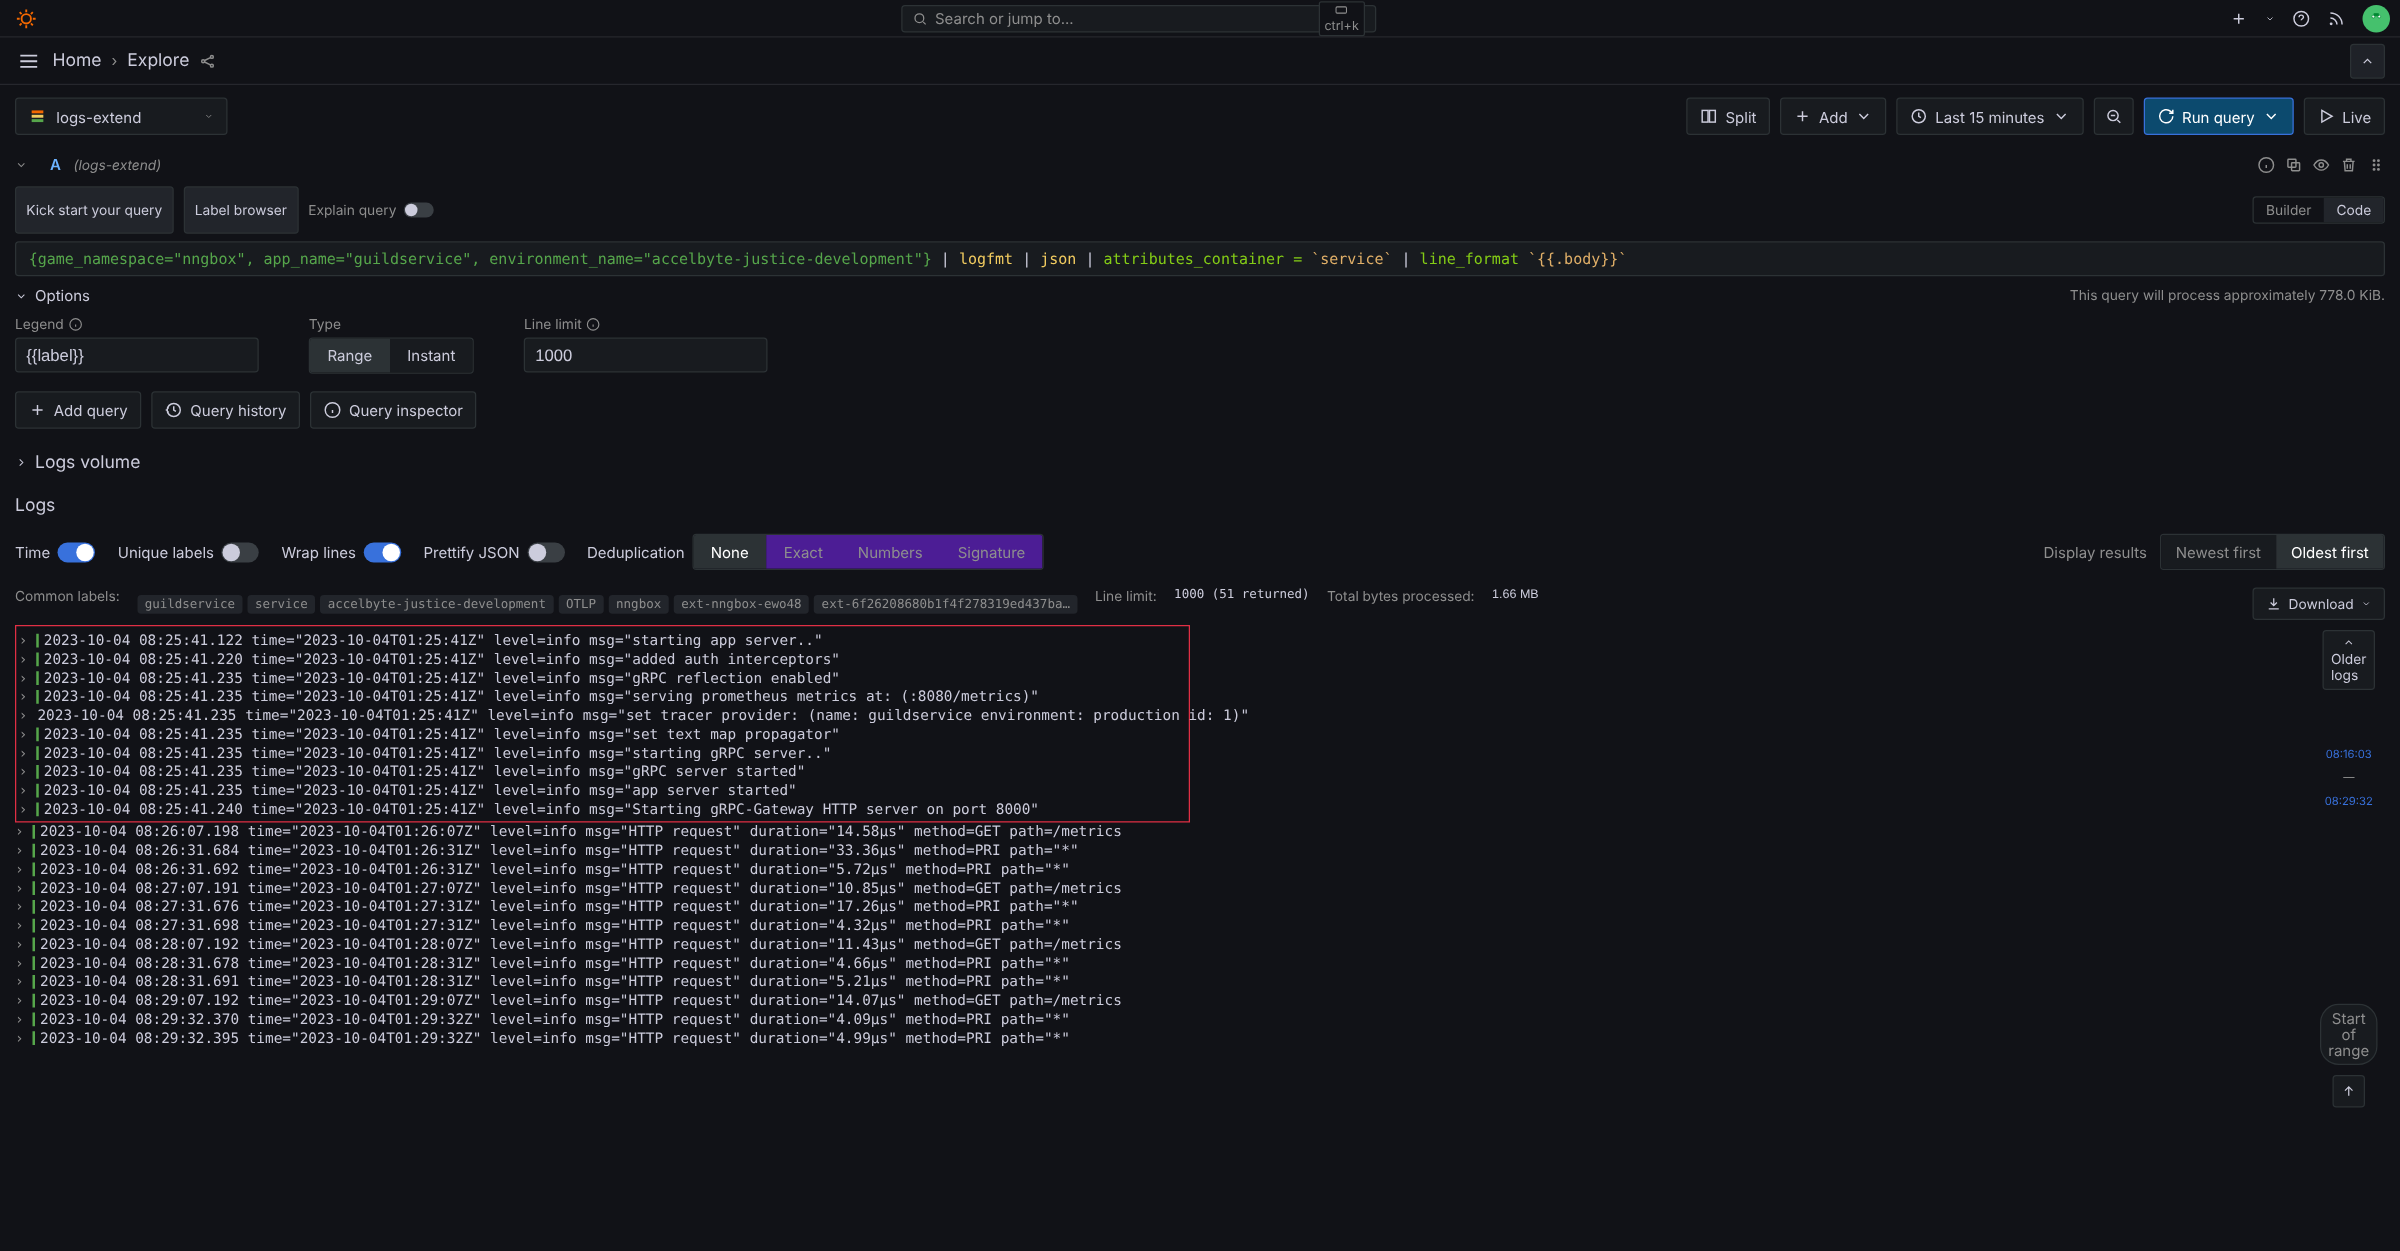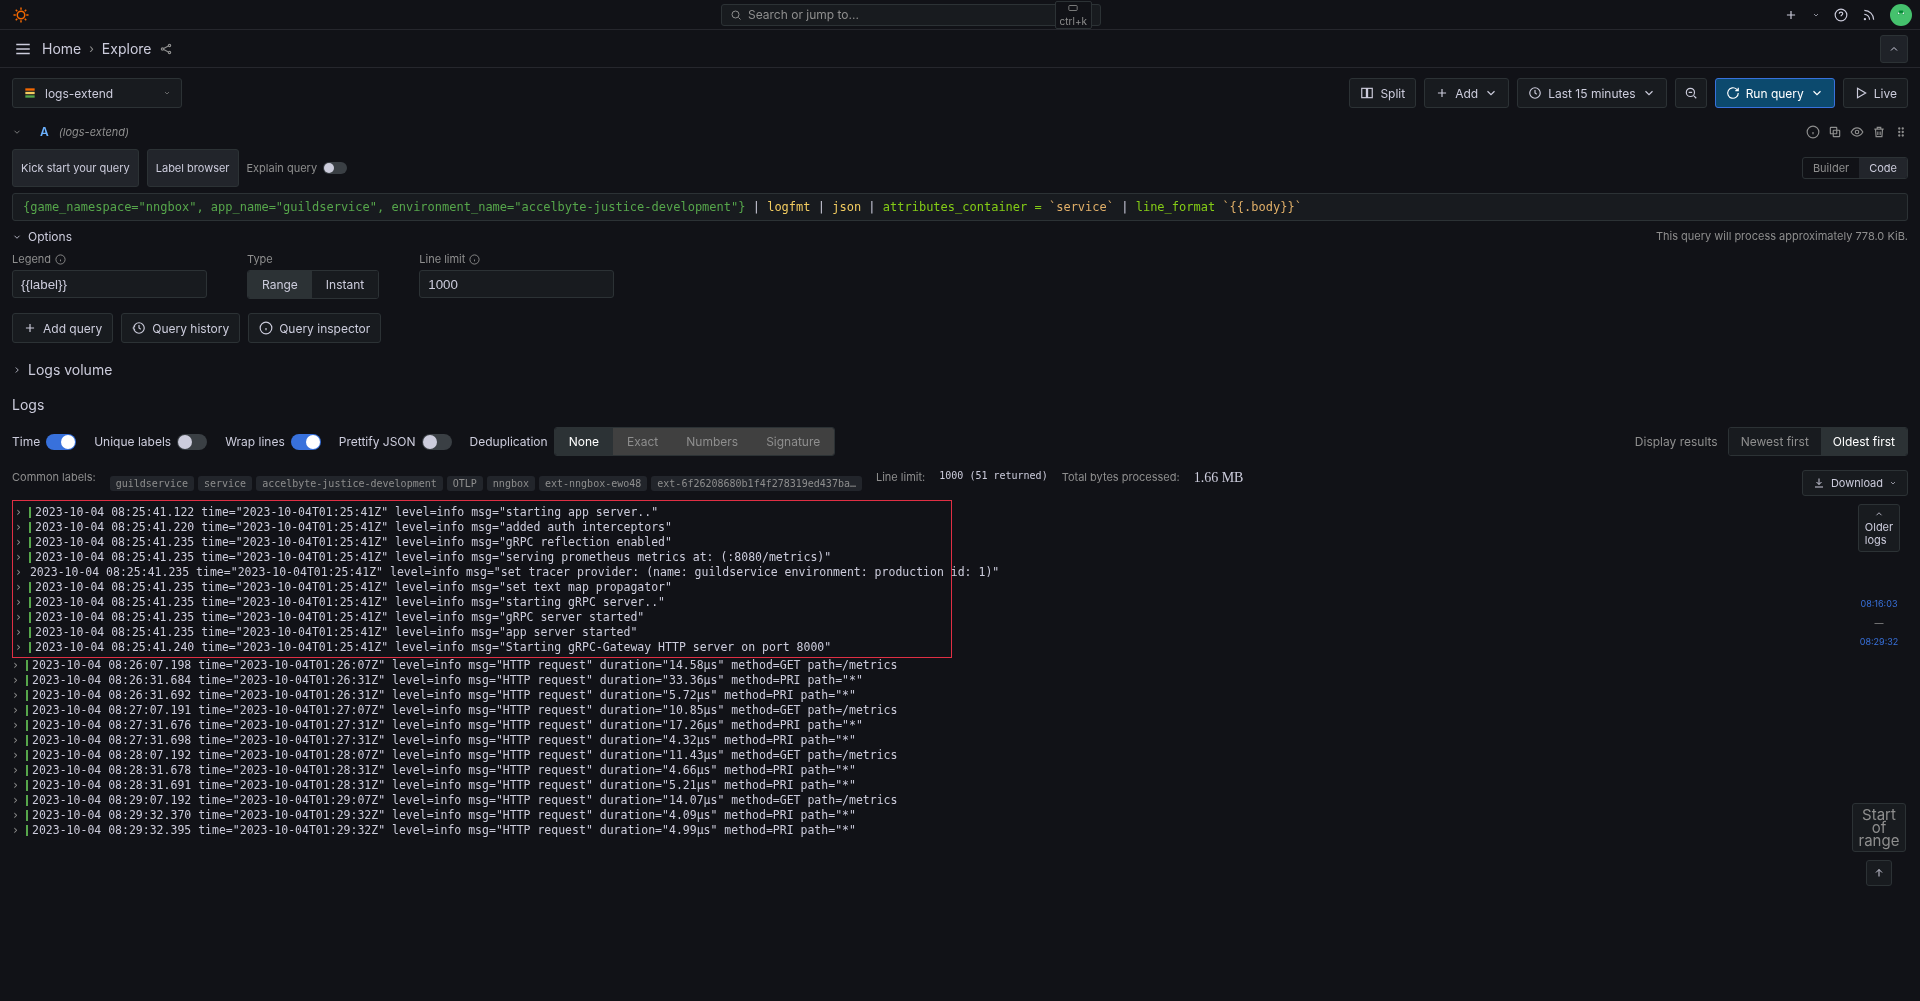--- a/index.html
+++ b/index.html
@@ -69,42 +69,42 @@
 .opts-info { margin-left:auto; font-size:11px; color:#8e8e8e;}
 .opts-row{display:flex;align-items:flex-start;}
 
 .action-row { display:flex; gap:8px; margin-top:14px;}
 
 .panel-title { font-size:14px; margin-top:18px; display:flex; align-items:center; gap:6px; cursor:pointer;}
 
 .logs-toolbar { display:flex; align-items:center; gap:18px; margin-top:10px; padding:4px 0;}
 .lt-item { display:flex; align-items:center; gap:6px; font-size:12px;}
 .dedup-opts { display:flex; border:1px solid #2c3235; border-radius:3px; overflow:hidden;}
-.dedup-opts .d { padding:6px 14px; background:#404040; cursor:pointer; font-size:12px; color:#8e8e8e;}
+.dedup-opts .d { padding:6px 14px; background:#4c1d95; cursor:pointer; font-size:12px; color:#8e8e8e;}
 .dedup-opts .d.active { background:#2c3235; color:#fff;}
 .disp-sort { margin-left:auto; display:flex; align-items:center; gap:10px;}
 .sort-opts { display:flex; border:1px solid #2c3235; border-radius:3px; overflow:hidden;}
 .sort-opts .so { padding:6px 12px; background:#181b1f; cursor:pointer; font-size:12px; color:#8e8e8e;}
 .sort-opts .so.active { background:#2c3235; color:#fff;}
 
 .meta-row { display:flex; gap:14px; margin-top:10px; font-size:11px; flex-wrap:wrap;}
 .label-chip { background:#22252b; border-radius:3px; padding:2px 6px; font-family:Menlo,monospace; font-size:10px; color:#8e8e8e;}
 .meta-right{margin-left:auto;display:flex;align-items:center;gap:6px;}
 .dl-btn { height:26px; background:#181b1f; border:1px solid #2c3235; border-radius:3px; padding:0 10px; display:flex; align-items:center; gap:6px; cursor:pointer;}
 
 .log-area { display:flex; margin-top:4px; }
 .log-lines { flex:1; }
 .redbox { border:1px solid #e02f44; padding:4px 2px 2px 2px; margin-right:0; width:940px;}
 .log-line { font-family:Menlo,Consolas,monospace; font-size:11.5px; white-space:pre; display:flex; align-items:center; gap:4px; line-height:15px;}
 .chev { color:#8e8e8e; width:10px; display:inline-block;}
 .lvl-bar { width:2px; height:11px; background:#56a64b; display:inline-block;}
 .right-rail { width:58px; margin-left:auto; display:flex; flex-direction:column; align-items:center; gap:8px; padding-top:4px;}
 .older-box { border:1px solid #2c3235; border-radius:3px; padding:4px 6px; font-size:11px; cursor:pointer; background:#181b1f; line-height:13px;}
 .ts-mini { font-size:9px; color:#3871dc;}
-.start-box { border:1px solid #2c3235; border-radius:3px; padding:4px 6px; text-align:center; font-size:15px; background:#181b1f; margin-top:auto; line-height:13px; color:#8e8e8e;}
+.start-box { border:1px solid #2c3235; border-radius:15px; padding:4px 6px; text-align:center; font-size:12px; background:#181b1f; margin-top:auto; line-height:13px; color:#8e8e8e;}
 .scroll-top { width:26px; height:26px; border:1px solid #2c3235; border-radius:3px; background:#181b1f; display:flex; align-items:center; justify-content:center; cursor:pointer;}
 
 .flex{display:flex;align-items:center;}
 .gap4{gap:4px;}
 .ml-auto{margin-left:auto;}
 svg{display:block;}
 .txt-muted{color:#8e8e8e;}
 </style>
 </head>
 <body>
@@ -410,21 +410,21 @@
         <span class="label-chip">service</span>
         <span class="label-chip">accelbyte-justice-development</span>
         <span class="label-chip">OTLP</span>
         <span class="label-chip">nngbox</span>
         <span class="label-chip">ext-nngbox-ewo48</span>
         <span class="label-chip">ext-6f26208680b1f4f278319ed437ba…</span>
       </span>
   <span class="txt-muted">Line limit:</span>
   <span style="font-family:Menlo,monospace;font-size:10px;">1000 (51 returned)</span>
   <span class="txt-muted">Total bytes processed:</span>
-  <span style="font-family:Liberation Serif, serif;font-size:14px;">1.66 MB</span>
+  <span style="font-family:Liberation Sans, sans-serif;font-size:10px;">1.66 MB</span>
   <div class="meta-right">
     <div class="dl-btn">
       <svg width="12" height="12" viewBox="0 0 24 24" fill="none" stroke="#ccccdc" stroke-width="2">
             <path d="M12 3v12M7 10l5 5 5-5M4 20h16"></path>
           </svg>
       <span>Download</span>
       <svg class="caret" viewBox="0 0 24 24" fill="none" stroke="#ccccdc" stroke-width="2">
             <path d="M6 9l6 6 6-6"></path>
           </svg>
     </div>

